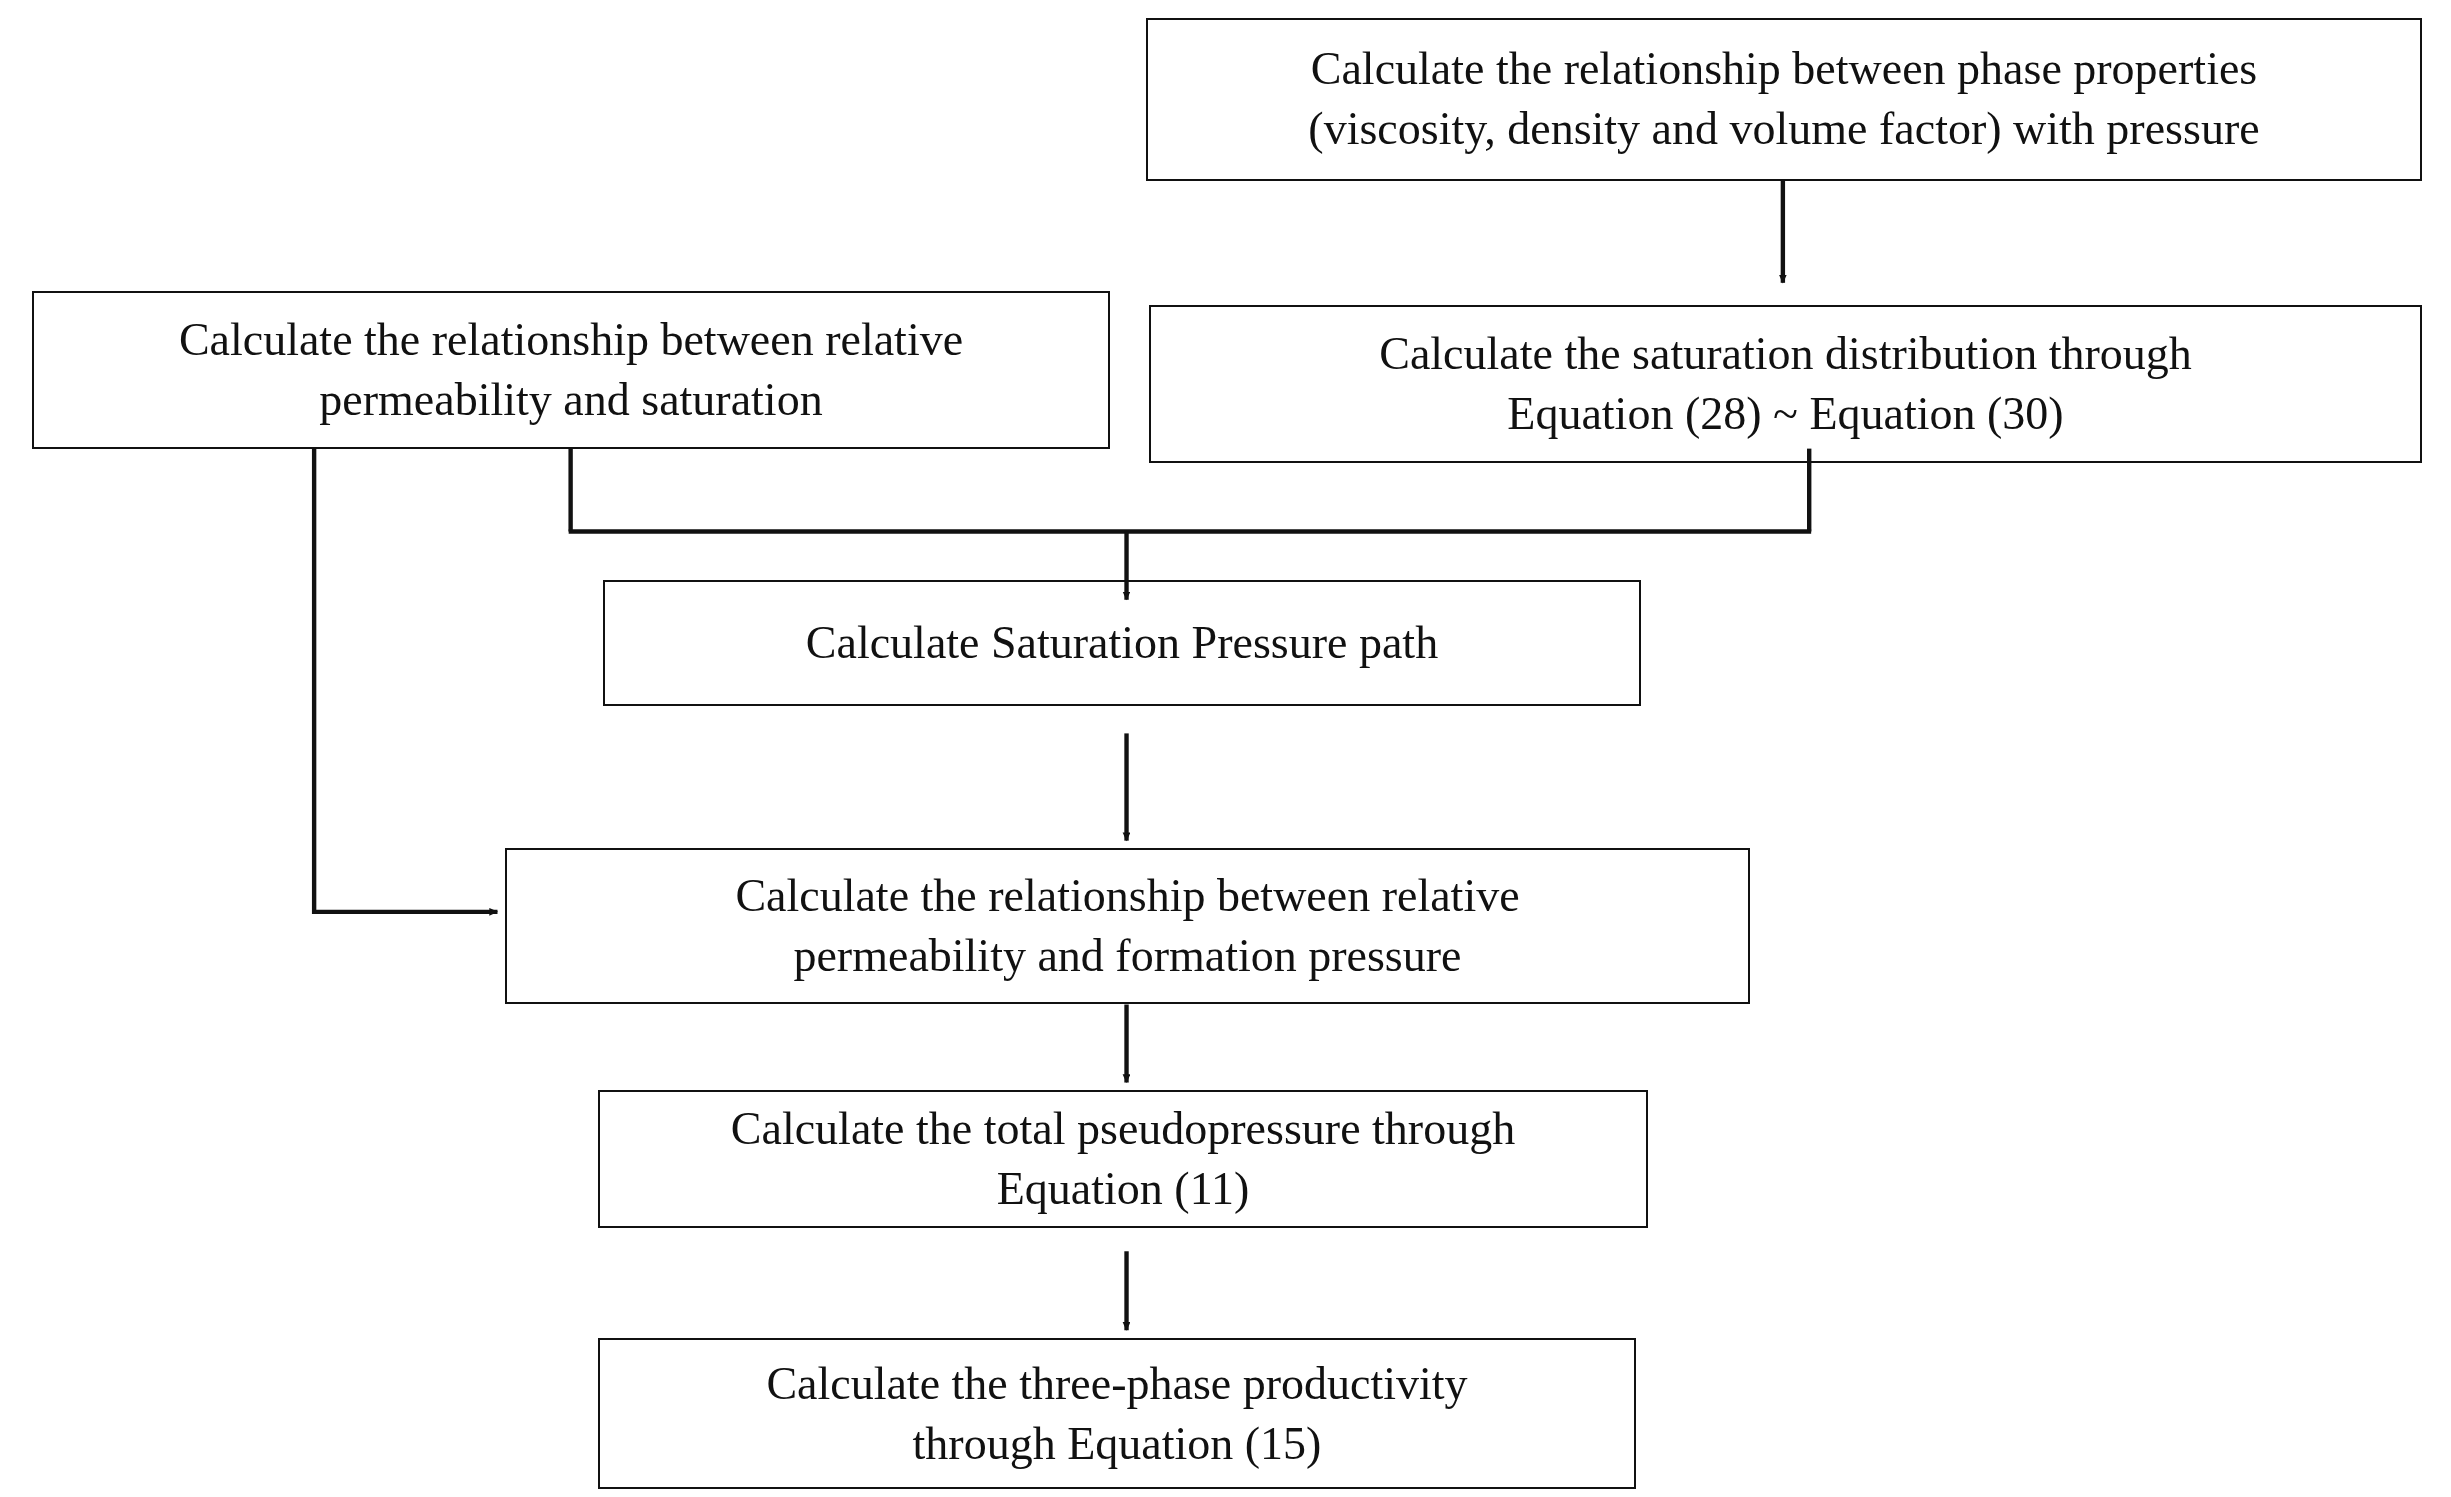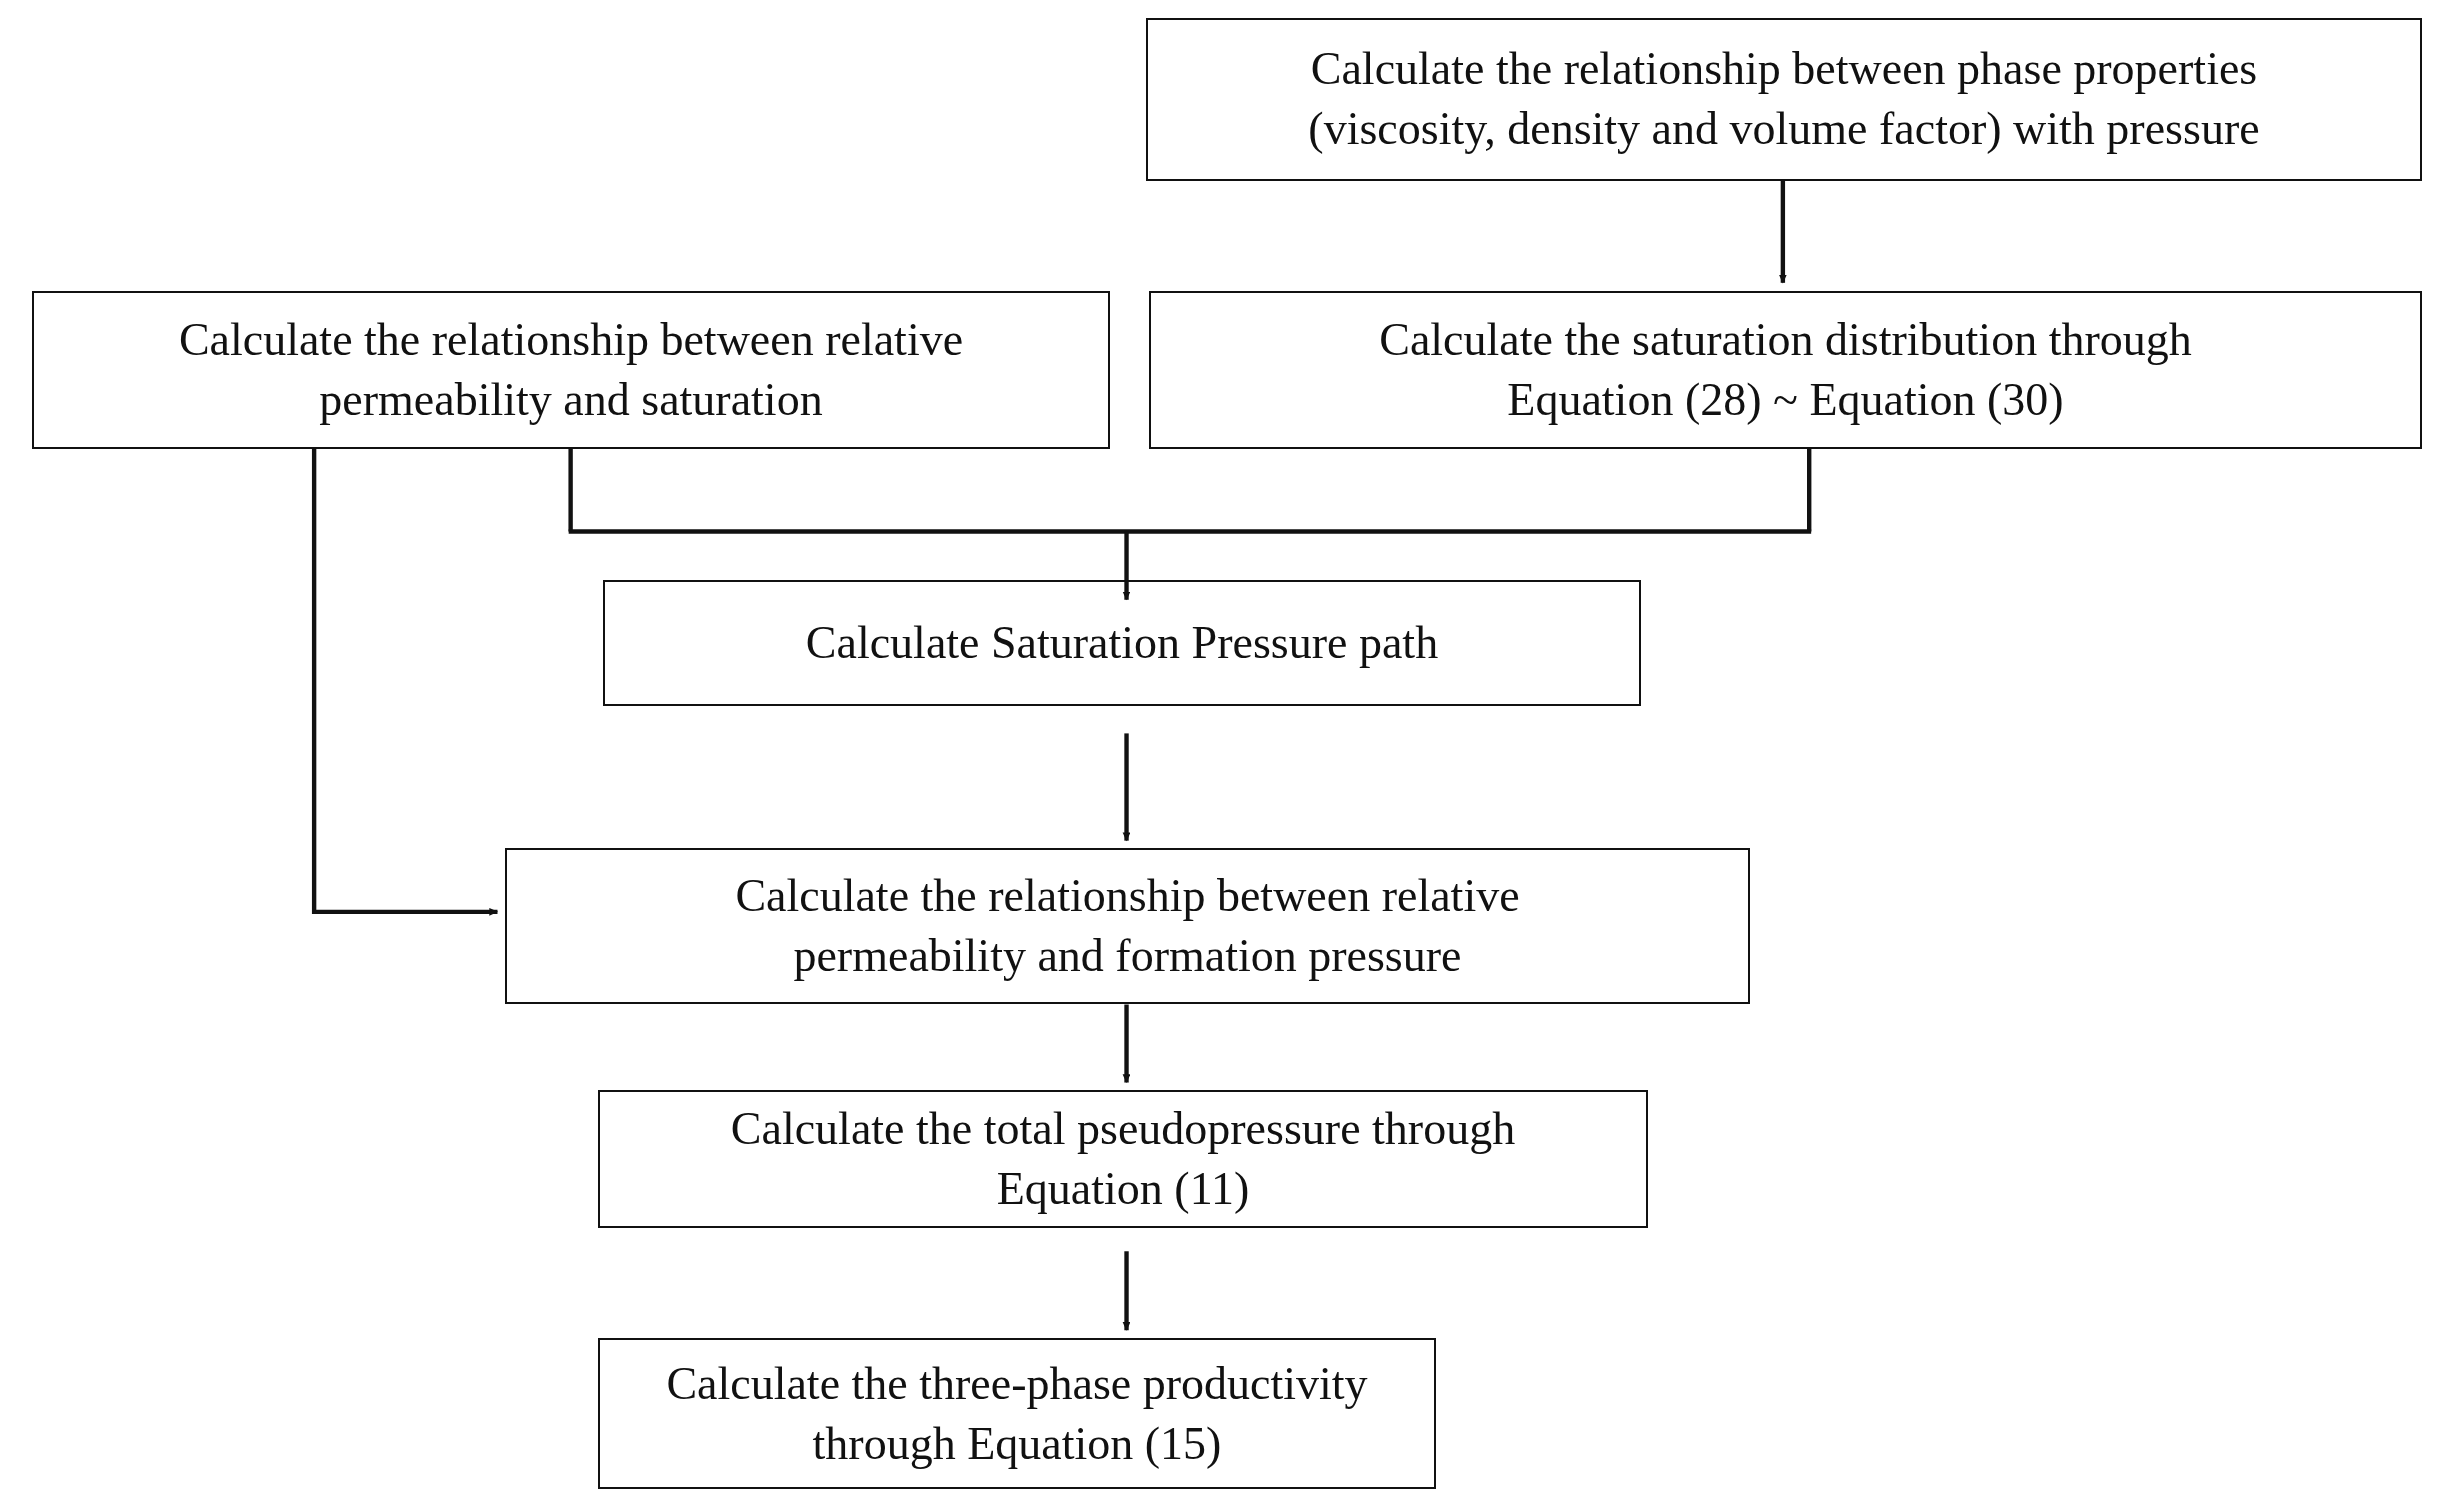--- a/index.html
+++ b/index.html
@@ -51,40 +51,40 @@
   <div class="node" style="left:1146px; top:17.6px; width:1276px; height:163px;">
     <span class="txt">Calculate the relationship between phase properties
 (viscosity, density and volume factor) with pressure</span>
   </div>
 
   <div class="node" style="left:32px; top:291px; width:1078px; height:158px;">
     <span class="txt">Calculate the relationship between relative
 permeability and saturation</span>
   </div>
 
-  <div class="node" style="left:1149px; top:291px; width:1273px; height:158px;">
+  <div class="node" style="left:1149px; top:305px; width:1273px; height:158px;">
     <span class="txt">Calculate the saturation distribution through
 Equation (28) ~ Equation (30)</span>
   </div>
 
   <div class="node" style="left:603px; top:580px; width:1038px; height:126px;">
     <span class="txt">Calculate Saturation Pressure path</span>
   </div>
 
   <div class="node" style="left:505px; top:848px; width:1245px; height:156px;">
     <span class="txt">Calculate the relationship between relative
 permeability and formation pressure</span>
   </div>
 
   <div class="node" style="left:598px; top:1090px; width:1050px; height:138px;">
     <span class="txt">Calculate the total pseudopressure through
 Equation (11)</span>
   </div>
 
-  <div class="node" style="left:598px; top:1338px; width:838px; height:151px;">
+  <div class="node" style="left:598px; top:1338px; width:1038px; height:151px;">
     <span class="txt">Calculate the three-phase productivity
 through Equation (15)</span>
   </div>
 
   <div class="conn" style="left:0; top:0; width:2452px; height:1498px;">
     <svg width="2452" height="1498" viewBox="0 0 2514 1536" xmlns="http://www.w3.org/2000/svg">
       <defs>
         <marker id="arrowhead" markerWidth="10" markerHeight="10" refX="8.4" refY="4" orient="auto" markerUnits="userSpaceOnUse">
           <path d="M0,0 L9,4 L0,8 z" fill="#111111"></path>
         </marker>

